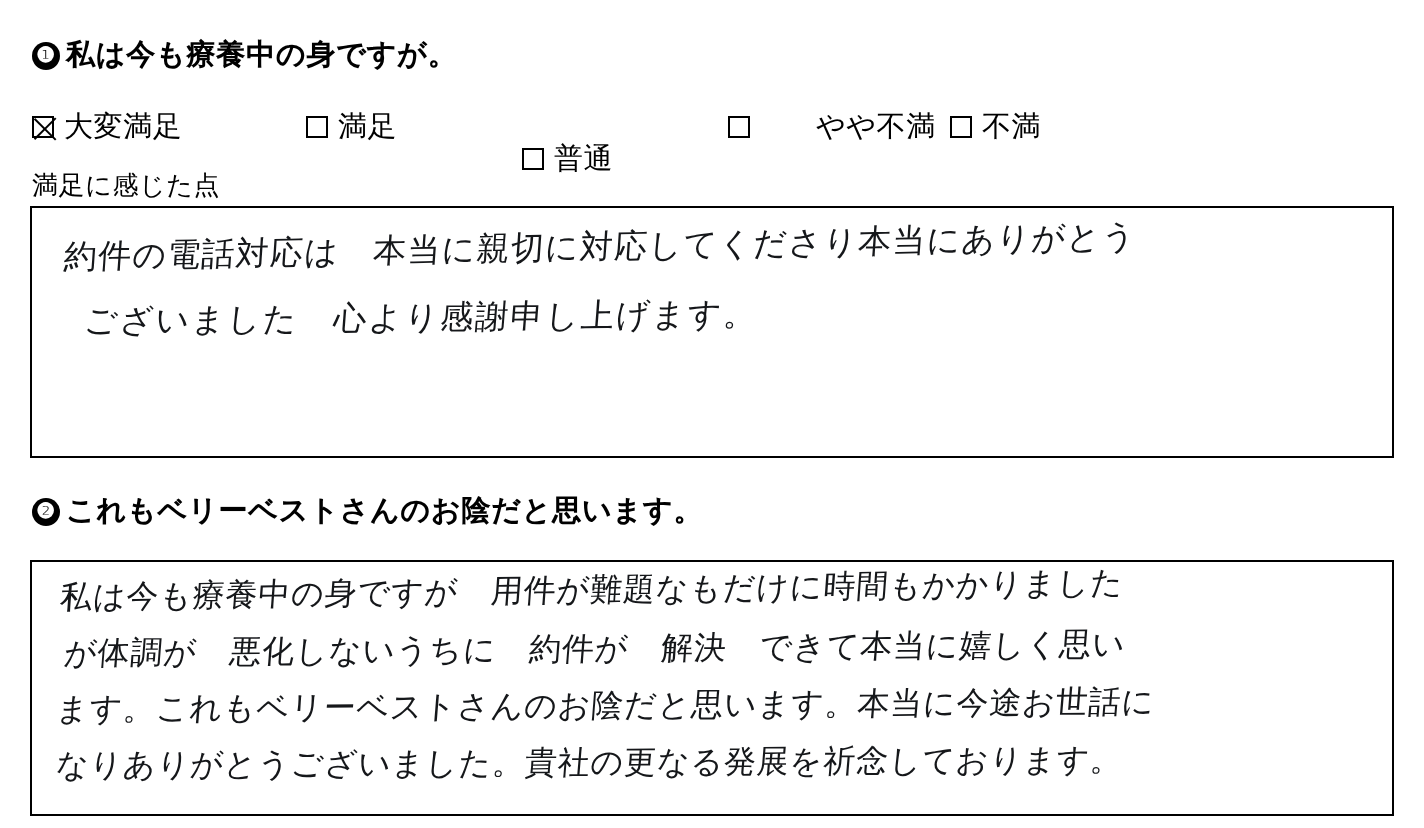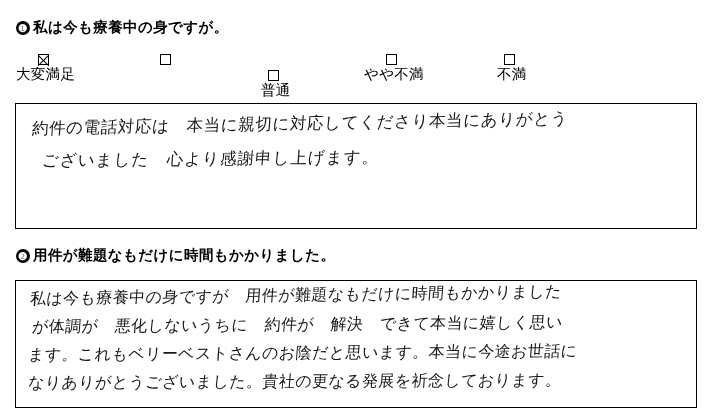--- a/index.html
+++ b/index.html
@@ -59,21 +59,20 @@
     height: 22px;
   }
   .choice {
     position: absolute;
     top: 0;
     display: flex;
     align-items: center;
     font-size: 14.5px;
     white-space: nowrap;
     letter-spacing: 0.3px;
-    flex-direction: column;
   }
   .box {
     position: relative;
     display: inline-block;
     width: 11px;
     height: 11px;
     border: 1.3px solid #000;
     margin-right: 5px;
     flex: 0 0 auto;
     box-sizing: border-box;
@@ -85,24 +84,24 @@
     background: #000;
     width: 1.4px;
     height: 15px;
     left: 4.5px;
     top: -2px;
   }
   .box.checked::before { transform: rotate(45deg); }
   .box.checked::after  { transform: rotate(-45deg); }
 
   .choice.c0 { left: 0px; }
-  .choice.c1 { left: 137px; gap: 41px; }
+  .choice.c1 { left: 137px; }
   .choice.c2 { left: 245px; margin-top: 16px; }
-  .choice.c3 { left: 348px; }
-  .choice.c4 { left: 481px; }
+  .choice.c3 { left: 348px; gap: 28px; }
+  .choice.c4 { left: 459px; }
 
   
   .sublabel {
     position: absolute;
     left: 16px;
     top: 84px;
     font-size: 13px;
     letter-spacing: 0.3px;
     white-space: nowrap;
   }
@@ -170,31 +169,32 @@
     <label class="choice c3">
       <span class="box"></span>
       <span>やや不満</span>
     </label>
     <label class="choice c4">
       <span class="box"></span>
       <span>不満</span>
     </label>
   </div>
 
+  <div class="sublabel">満足に感じた点</div>
 
   <div class="answer-box" id="box1">
     <div class="hand">
       <div class="hw-line" id="b1l1">約件の電話対応は　本当に親切に対応してくださり本当にありがとう</div>
       <div class="hw-line" id="b1l2">ございました　心より感謝申し上げます。</div>
     </div>
   </div>
 
   <div class="question" id="q2">
     <span class="q-num">❷</span>
-    <span>用件が難題なもだけに時間もかかりました。</span>
+    <span>これもベリーベストさんのお陰だと思います。</span>
   </div>
 
   <div class="answer-box" id="box2">
     <div class="hand">
       <div class="hw-line" id="b2l1">私は今も療養中の身ですが　用件が難題なもだけに時間もかかりました</div>
       <div class="hw-line" id="b2l2">が体調が　悪化しないうちに　約件が　解決　できて本当に嬉しく思い</div>
       <div class="hw-line" id="b2l3">ます。これもベリーベストさんのお陰だと思います。本当に今途お世話に</div>
       <div class="hw-line" id="b2l4">なりありがとうございました。貴社の更なる発展を祈念しております。</div>
     </div>
   </div>

